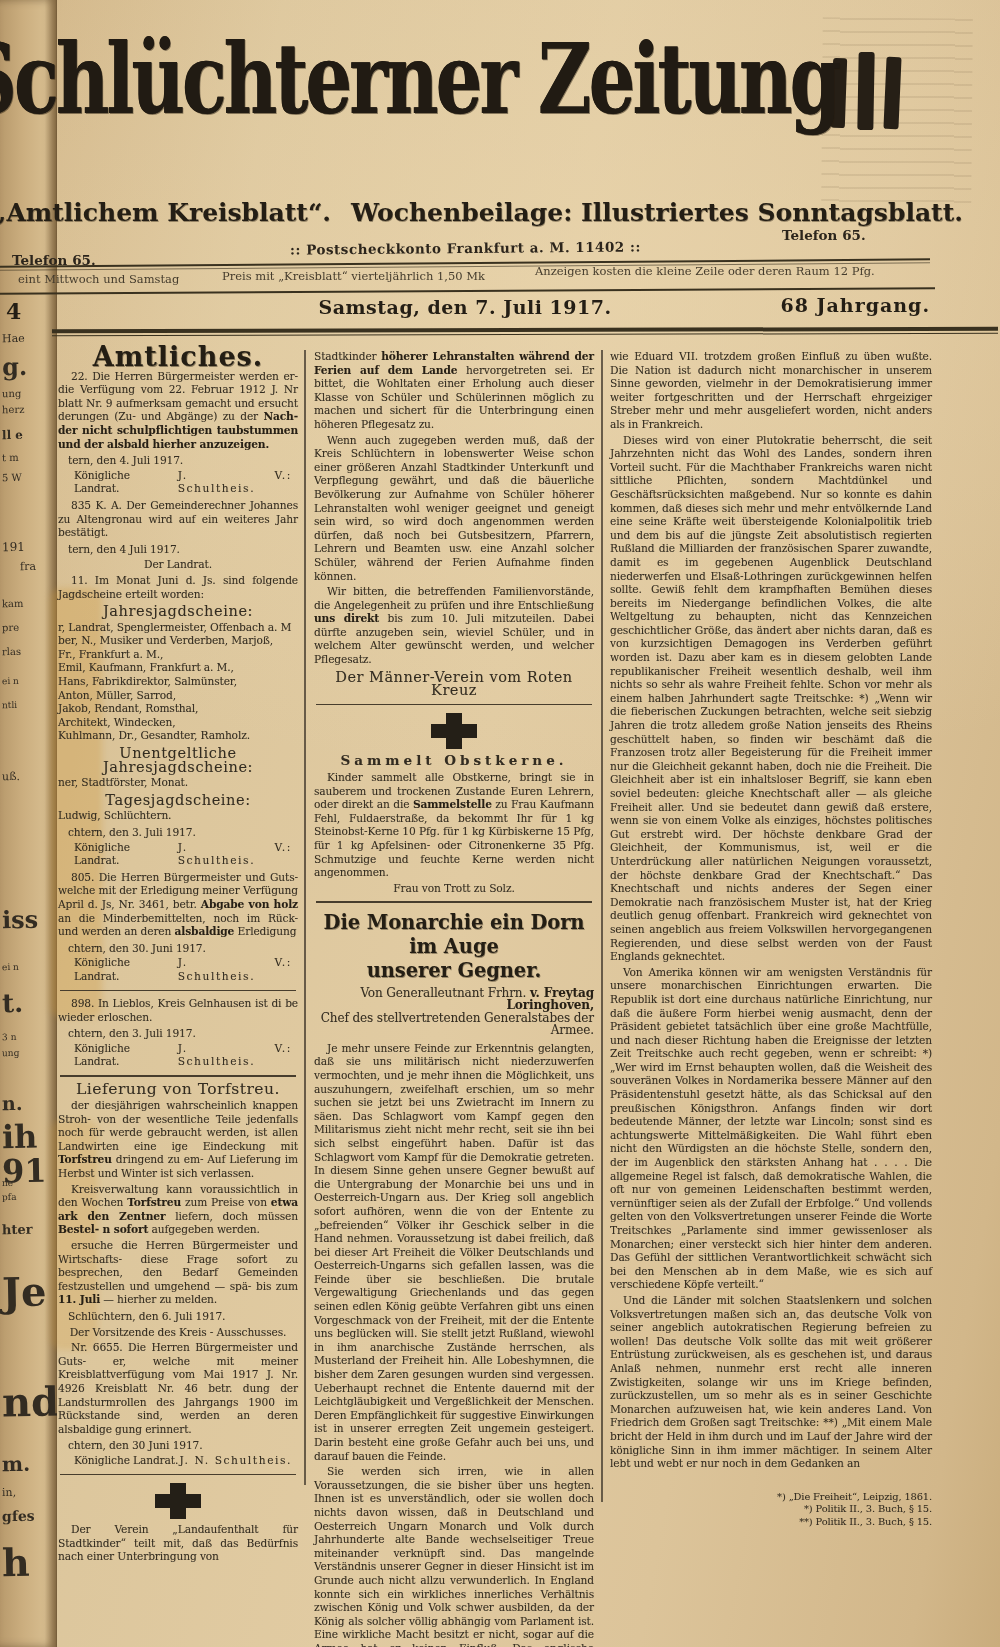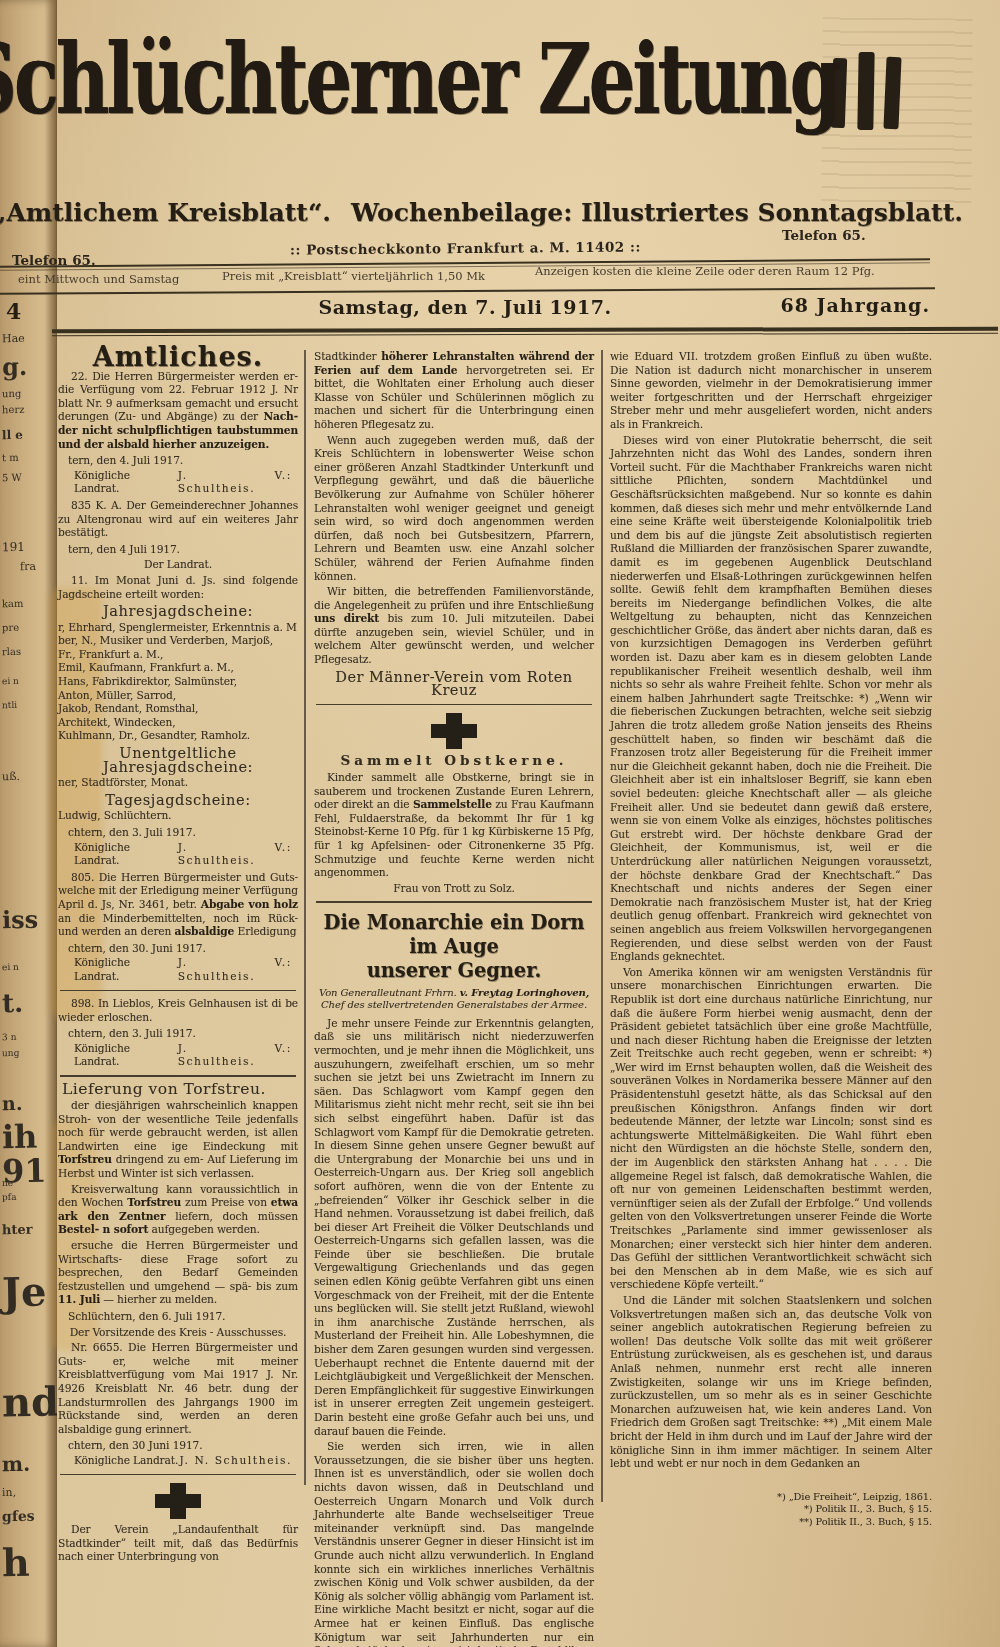--- a/index.html
+++ b/index.html
@@ -41,26 +41,26 @@
   .col p.noind{text-indent:0;}
   .col .line{margin:0;text-align:left;}
   .col .date{margin:3px 0 1px;text-align:left;text-indent:10px;}
   .col .sig{display:flex;justify-content:space-between;padding:0 6px 0 16px;margin:1px 0 3px;}
   .col .sig .r{letter-spacing:1.6px;}
   .col .center{text-align:center;margin:2px 0;}
   .col .centerb{text-align:center;margin:4px 0;font-size:14.5px;letter-spacing:.5px;}
   .col h1{font-size:27px;margin:2px 0 6px;text-align:center;letter-spacing:1px;color:#241e14;
     font-weight:bold;text-shadow:.8px .8px 0 rgba(40,30,15,.45);}
   .col h2{font-size:14.5px;margin:4px 0 2px;text-align:center;font-weight:normal;letter-spacing:.6px;}
-  .col h3{font-size:15.5px;margin:6px 4px 3px;font-weight:normal;letter-spacing:.5px;}
+  .col h3{font-size:15.5px;margin:6px 16px 3px;text-align:center;font-weight:normal;letter-spacing:.5px;}
   .col .h3b{font-size:15px;margin:5px 0 3px;text-align:center;font-weight:bold;line-height:19px;}
   .col .spaced{font-size:13.5px;font-weight:bold;letter-spacing:4px;text-align:center;margin:5px 0 3px;}
   .col .arthead{font-size:19.5px;font-weight:bold;text-align:center;line-height:24px;margin:8px 0 4px;
     color:#241e14;text-shadow:.7px .7px 0 rgba(40,30,15,.4);}
-  .col .byline{font-size:10px;text-align:center;line-height:12.5px;margin:2px 0 5px;font-style:italic;}
+  .col .byline{font-size:12px;text-align:right;line-height:12.5px;margin:2px 0 5px;}
   .col .hr{height:1.5px;background:#473d2d;margin:6px 2px;}
   .col .foot{font-size:9.8px;line-height:12.5px;text-align:right;margin-top:20px;padding-left:22px;}
   .cross{position:relative;width:46px;height:36px;margin:8px auto 4px;}
   .cross::before{content:"";position:absolute;left:0;top:11px;width:46px;height:14px;background:#241f17;}
   .cross::after{content:"";position:absolute;left:15px;top:0;width:16px;height:36px;background:#241f17;}
   .vrule{position:absolute;width:1.6px;background:#4a4032;opacity:.8;}
   b{color:#261f15;}
 </style>
 </head>
 <body>
@@ -150,21 +150,21 @@
       <div class="date">tern, den 4. Juli 1917.</div>
       <div class="sig">
         <span class="l">Königliche Landrat.</span>
         <span class="r">J. V.: Schultheis.</span>
       </div>
       <p>835 K. A. Der Gemeinderechner Johannes zu Altengronau wird auf ein weiteres Jahr bestätigt.</p>
       <div class="date">tern, den 4 Juli 1917.</div>
       <div class="center">Der Landrat.</div>
       <p>11. Im Monat Juni d. Js. sind folgende Jagdscheine erteilt worden:</p>
       <h2>Jahresjagdscheine:</h2>
-      <div class="line">r, Ehrhard, Spenglermeister, Erkenntnis a. M</div>
+      <div class="line">r, Landrat, Spenglermeister, Offenbach a. M</div>
       <div class="line">ber, N., Musiker und Verderben, Marjoß,</div>
       <div class="line">Fr., Frankfurt a. M.,</div>
       <div class="line">Emil, Kaufmann, Frankfurt a. M.,</div>
       <div class="line">Hans, Fabrikdirektor, Salmünster,</div>
       <div class="line">Anton, Müller, Sarrod,</div>
       <div class="line">Jakob, Rendant, Romsthal,</div>
       <div class="line">Architekt, Windecken,</div>
       <div class="line">Kuhlmann, Dr., Gesandter, Ramholz.</div>
       <h2>Unentgeltliche Jahresjagdscheine:</h2>
       <div class="line">ner, Stadtförster, Monat.</div>

